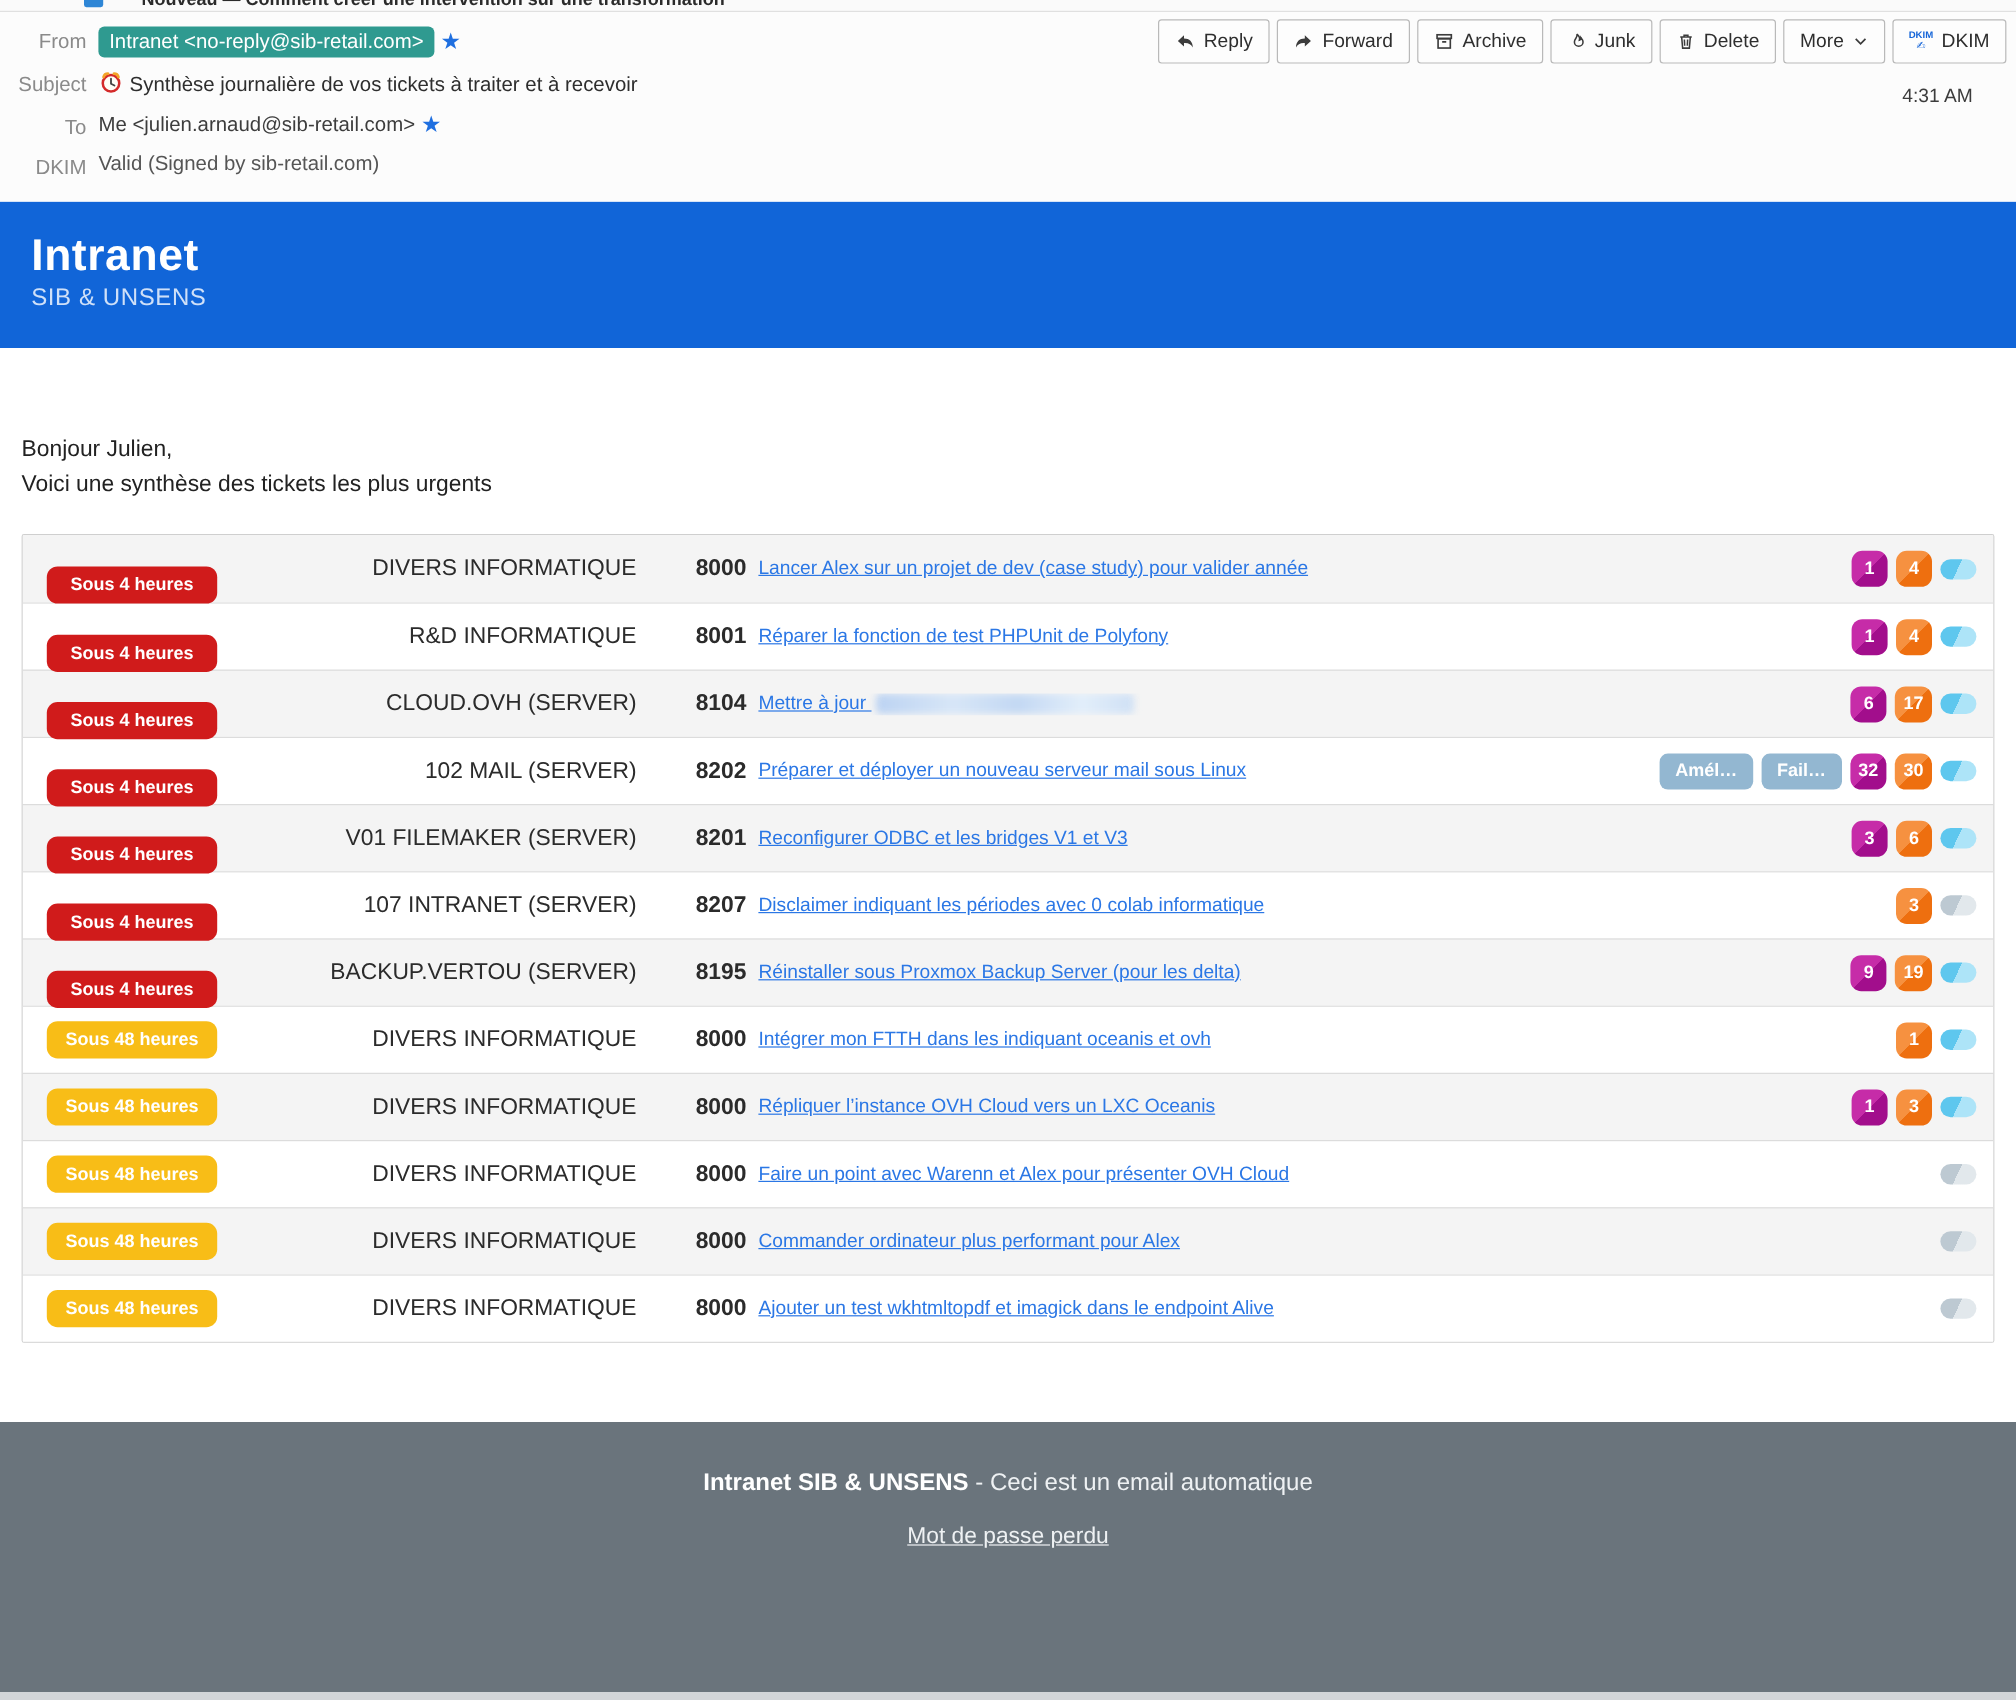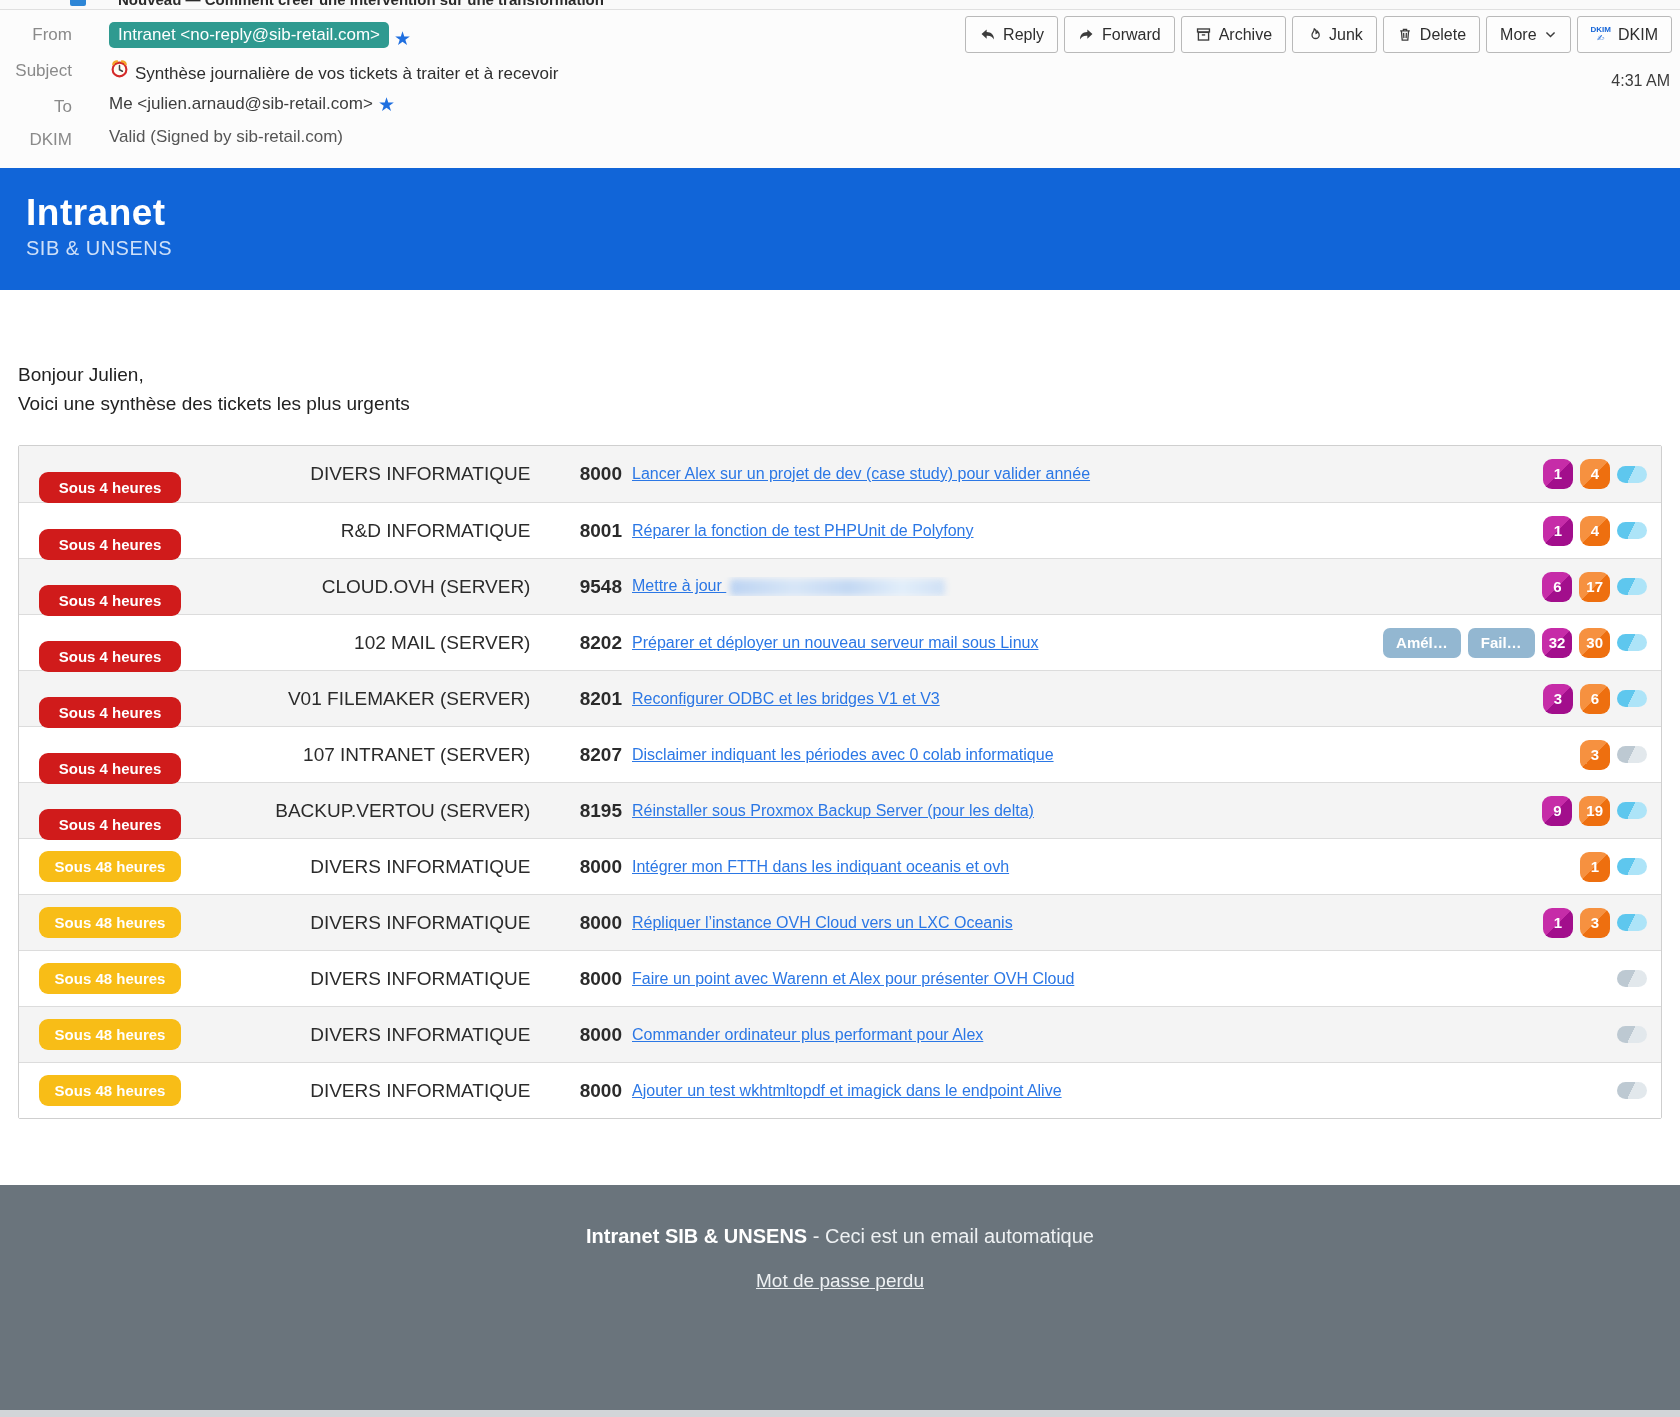--- a/index.html
+++ b/index.html
@@ -21,25 +21,25 @@
             border-radius:3px; padding:6px 13px; font-size:16px; color:#2e2e2e; cursor:pointer;
             height:37px; white-space:nowrap; }
   .tb-btn svg { display:block; }
   .dkim-ico { display:flex; flex-direction:column; align-items:center; line-height:1; }
   .dkim-ico .t { font-size:8px; font-weight:700; color:#1565d8; letter-spacing:0; }
   .dkim-ico .p { font-size:9px; color:#1565d8; font-style:italic; }
 
   .hdr-row { display:flex; align-items:flex-start; margin-bottom:10px; }
   .hdr-label { width:82px; text-align:right; color:#8a8a8a; font-size:17px; padding-right:10px;
                flex:none; padding-top:3px; }
-  .hdr-value { font-size:17px; color:#3d3d3d; display:flex; align-items:flex-end; gap:5px;margin-left:27px; }
+  .hdr-value { font-size:17px; color:#3d3d3d; display:flex; align-items:center; gap:5px; }
   .from-pill { background:#2f9a90; color:#fff; padding:3px 9px; border-radius:5px; font-size:17px; }
   .star { color:#1f6fe0; font-size:19px; line-height:1; }
   .subject-text { font-weight:400; color:#2e2e2e; font-size:17px; }
-  .msg-time { position:absolute; top:62px; right:10px; font-size:16px; color:#3c3c3c; }
+  .msg-time { position:absolute; top:62px; right:36px; font-size:16px; color:#3c3c3c; }
   .dkim-value { color:#555; }
 
   
   .banner { height:122px; background:#1165d8; color:#fff; padding:24px 0 0 26px; }
   .banner h1 { font-size:37px; font-weight:700; letter-spacing:.5px; }
   .banner .sub { font-size:20px; color:#cfe0f8; margin-top:3px; letter-spacing:.5px; }
 
   
   .email-body { height:895px; background:#fff; overflow:hidden; }
   .greeting { padding:70px 0 0 18px; font-size:19px; color:#222; line-height:29px; }
@@ -239,21 +239,21 @@
           <span class="count orange">4</span>
           <span class="pill blue"></span>
         </div>
     </div>
       <div class="ticket-row odd">
       <div class="cell-urgency">
         <span class="urgency red">Sous 4 heures</span>
       </div>
       <div class="cell-category">
         <span>CLOUD.OVH (SERVER) </span>
-        <b>9548</b>
+        <b>8104</b>
       </div>
       <div class="cell-title">
         <a>Mettre à jour </a>
       <span class="redacted"></span></div>
       <div class="cell-badges">
           <span class="count magenta">6</span>
           <span class="count orange">17</span>
           <span class="pill blue"></span>
         </div>
     </div>

